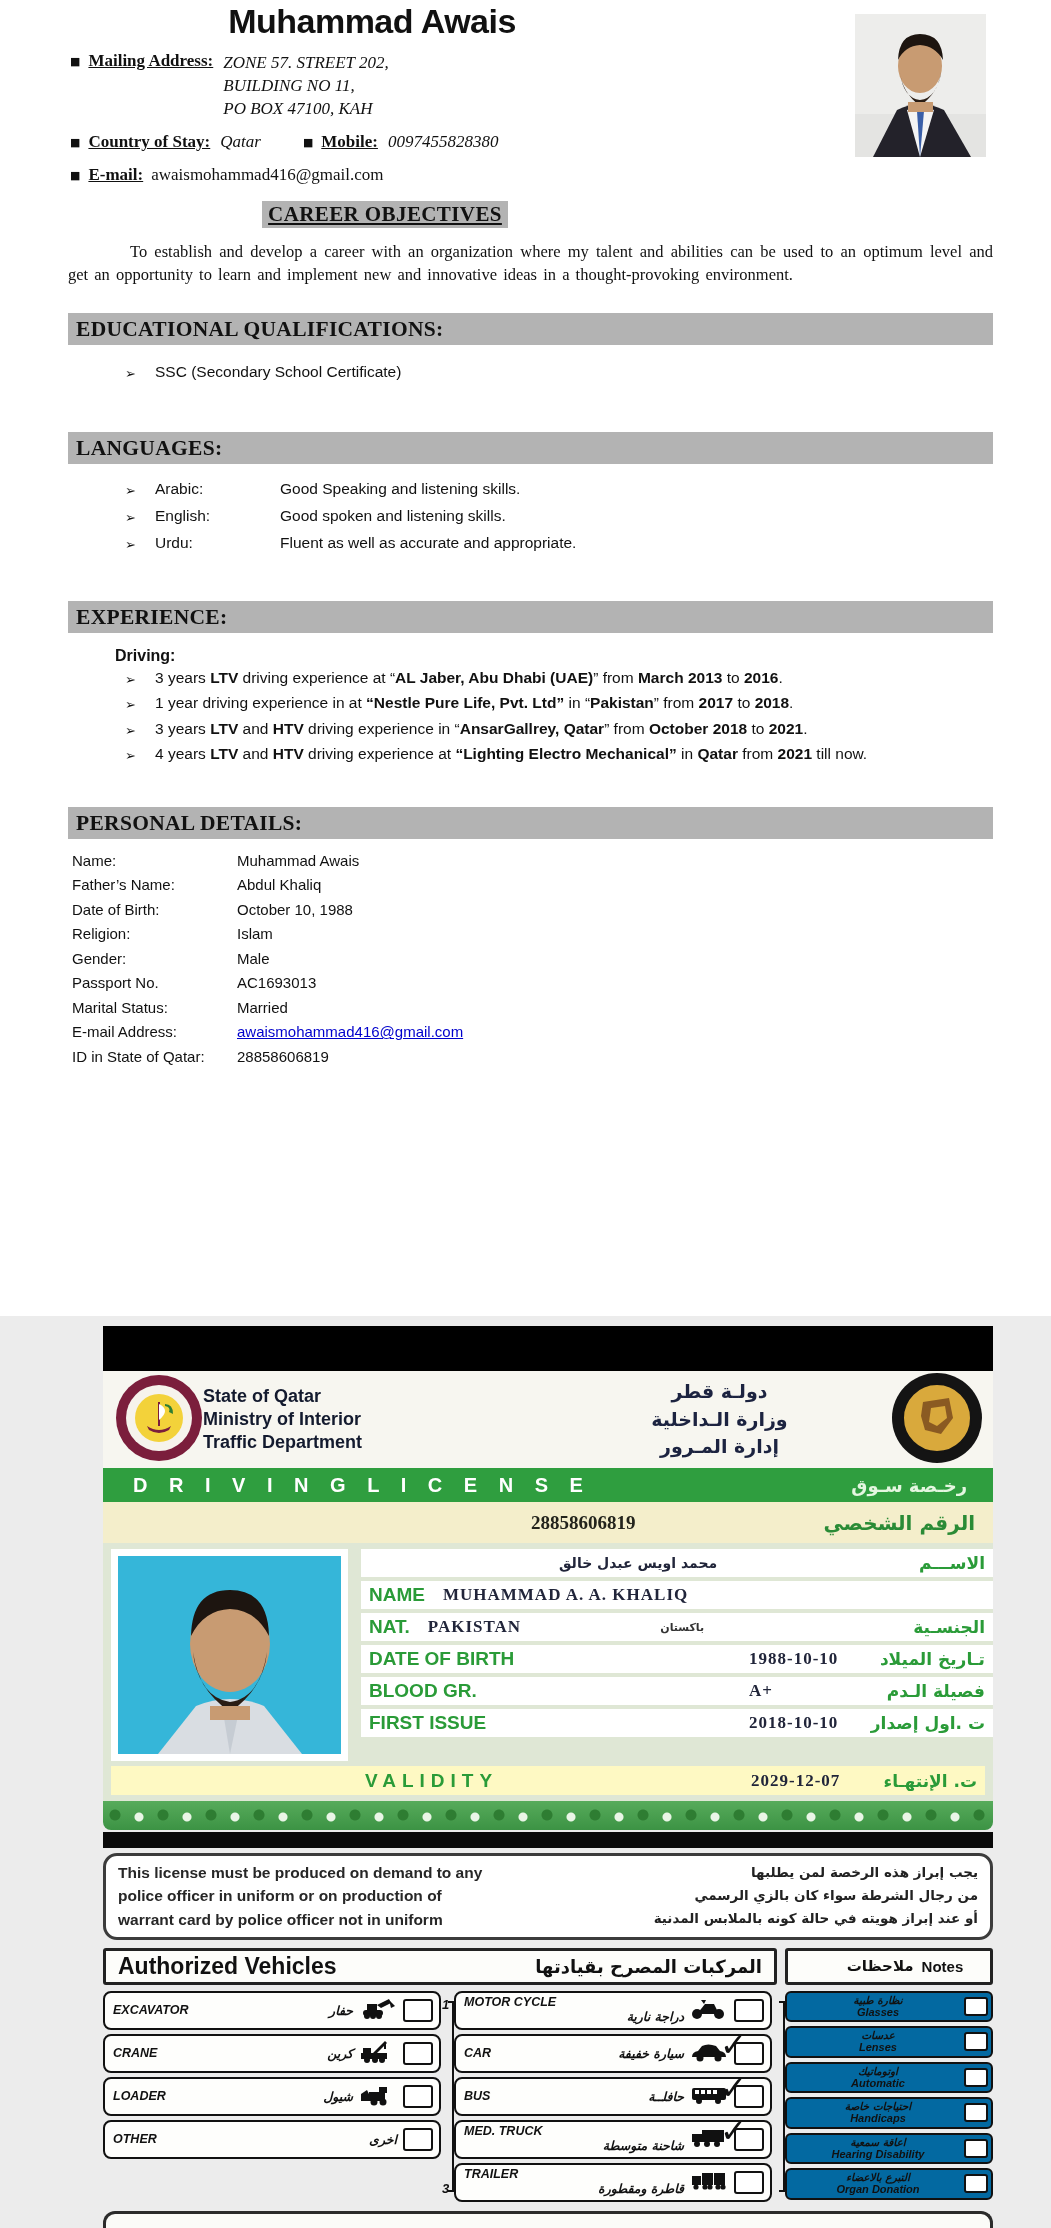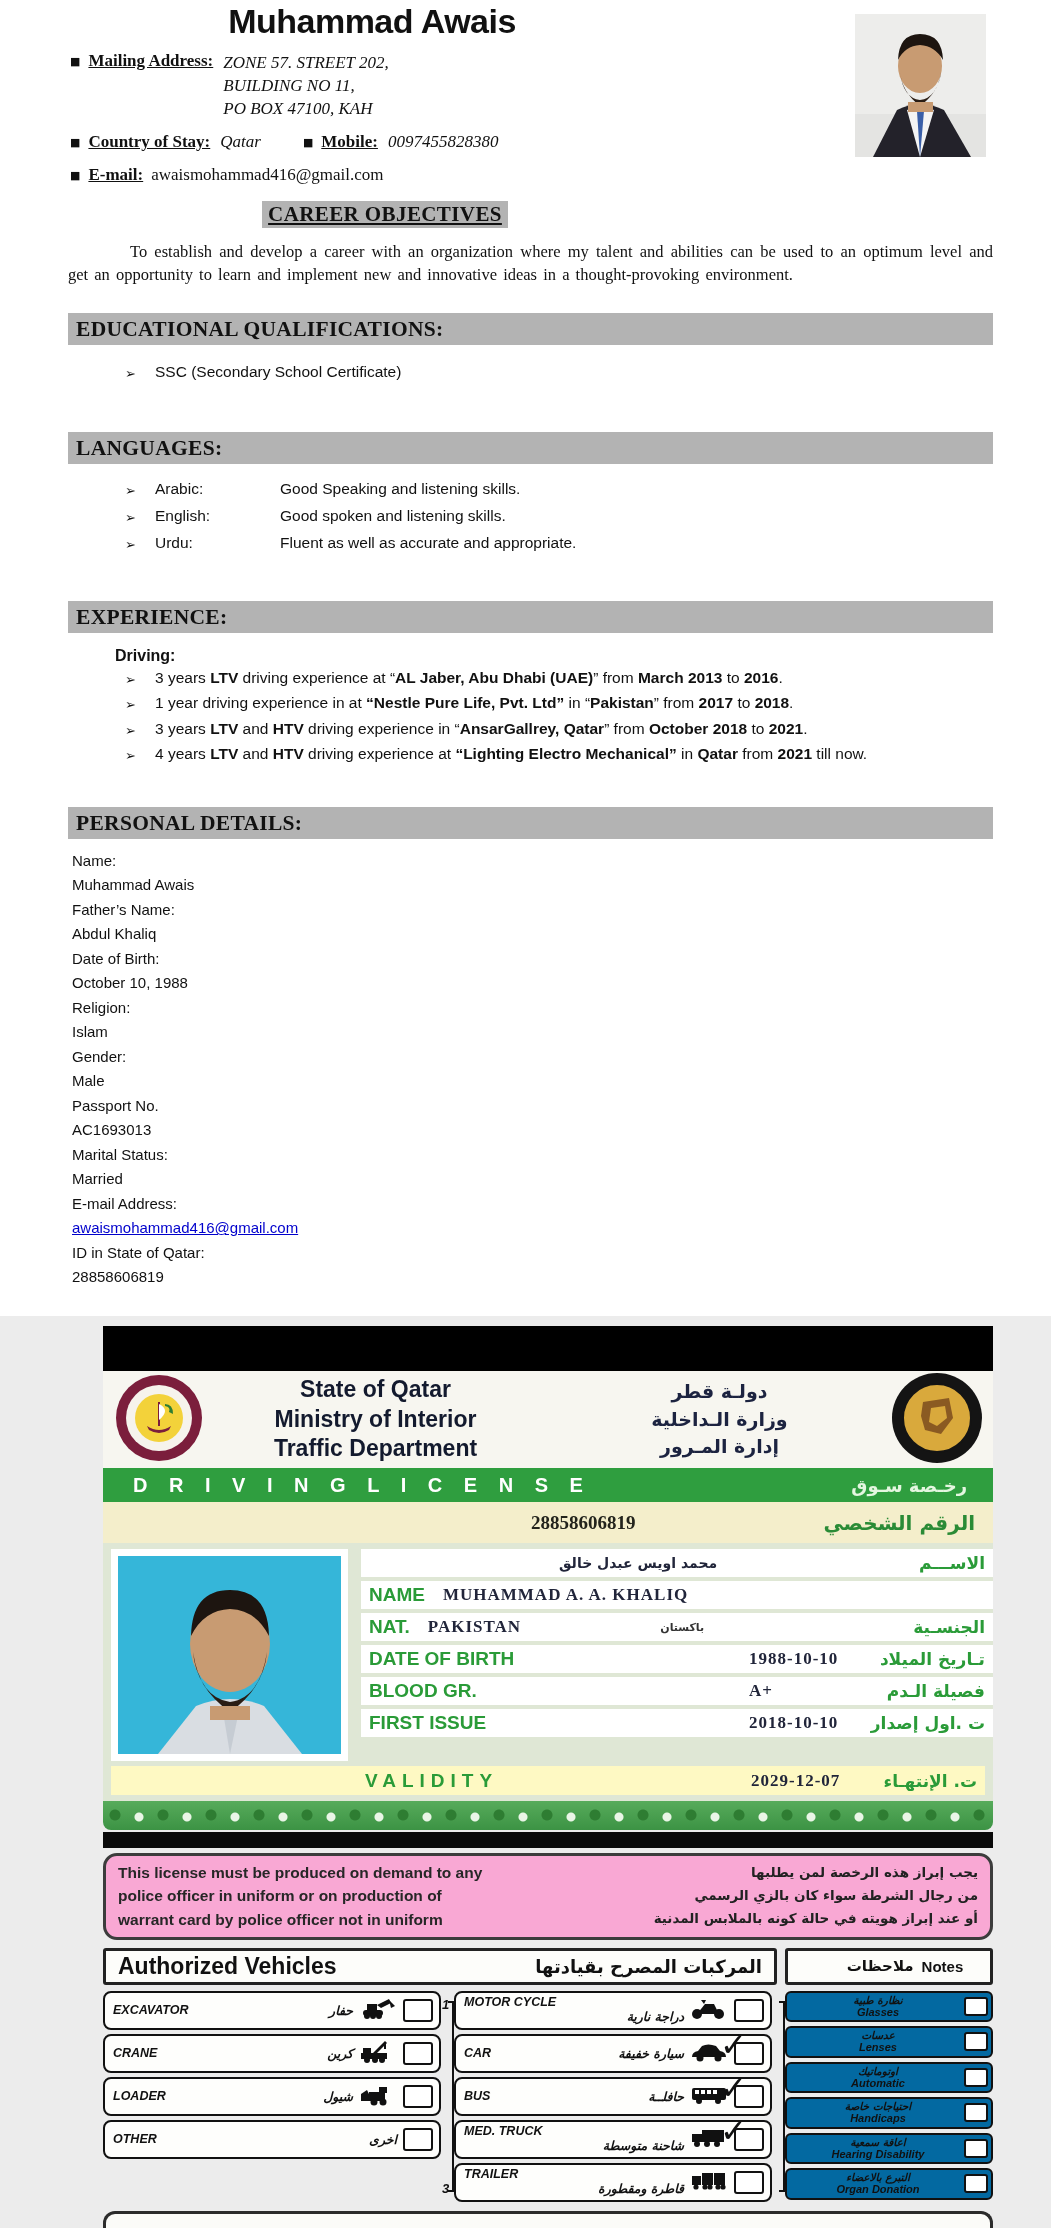--- a/index.html
+++ b/index.html
@@ -32,31 +32,31 @@
   .arrow { width:30px; flex:none; font-family:"DejaVu Sans", sans-serif; font-size:13px; padding-top:2px; }
   .edu-item, .lang-item { display:flex; margin-left:125px; font-size:15.5px; line-height:25px; }
   .edu-item { margin-top:14px; }
   .langs { margin-top:12px; }
   .lang-name { width:125px; flex:none; }
   .exp-head { margin:14px 0 0 115px; font-weight:bold; font-size:16px; }
   .exp-list { margin-top:2px; }
   .exp-item { display:flex; margin-left:125px; width:820px; font-size:15.5px; line-height:21.5px; margin-top:2px; }
   .exp-item .xtext b { font-weight:bold; }
   .pdetails { margin:10px 0 0 72px; font-size:15px; }
-  .p-row { display:flex; line-height:24.5px;flex-direction:column; }
+  .p-row { display:flex; line-height:24.5px; }
   .p-label { width:165px; flex:none; }
   .p-link { color:#0000cc; text-decoration:underline; }
 
   
   .band { position:absolute; left:0; top:1316px; width:1051px; height:912px; background:#ececec; }
   .card { position:absolute; left:103px; top:10px; width:890px; }
   .blackbar { height:45px; background:#000; }
   .lheader { height:97px; background:#f7f6f0; display:flex; align-items:center; padding:0 10px 0 12px; }
   .logo { flex:none; }
-  .hdr-en { width:345px; text-align:center; font-weight:bold; font-size:23px; color:#131a2e; line-height:1.28; }
+  .hdr-en { width:345px; text-align:left; font-weight:bold; font-size:18px; color:#131a2e; line-height:1.28; }
   .hdr-ar { flex:1; text-align:center; font-weight:bold; font-size:19px; color:#1c2340; line-height:1.45; }
   .greenbar { height:34px; background:var(--green,#2f9e3f); display:flex; align-items:center;
               justify-content:space-between; padding:0 26px 0 30px; }
   .greenbar .en { color:#fff; font-weight:bold; font-size:20px; letter-spacing:8px; }
   .greenbar .ar { color:#e4f6e0; font-weight:bold; font-size:18px; }
   .creambar { height:41px; background:#f4eecb; display:flex; align-items:center; }
   .creambar .num { margin-left:428px; font-family:"Liberation Serif", serif; font-weight:bold; font-size:19px; color:#23231c; }
   .creambar .ar { margin-left:auto; margin-right:18px; color:#2a8b36; font-weight:bold; font-size:20px; }
   .lbody { position:relative; height:258px; background:#dfe7d5; padding:6px 8px; }
   .lphoto { position:absolute; left:8px; top:6px; width:237px; height:212px; background:#fff; padding:7px; }
@@ -74,21 +74,21 @@
                   display:flex; align-items:center; padding:0 8px; }
   .validity-row .l-en { color:#2a9b38; font-weight:bold; font-size:19px; letter-spacing:6px; margin-left:246px; }
   .validity-row .l-val { position:absolute; left:640px; font-family:"Liberation Serif", serif; font-weight:bold; font-size:17px; color:#21253a; letter-spacing:1px;}
   .validity-row .l-ar { margin-left:auto; color:#2a9b38; font-weight:bold; font-size:17px; }
   .decoband { height:29px; background:#4aa24f;
       background-image: radial-gradient(circle at 12px 14px, #2e7d32 5px, rgba(0,0,0,0) 6px),
                         radial-gradient(circle at 36px 16px, #e9f5e6 4px, rgba(0,0,0,0) 5px),
                         linear-gradient(#57ab5b,#3c9344);
       background-size:48px 29px, 48px 29px, 100% 100%; border-radius:0 0 8px 8px; }
   .blacksep { height:16px; background:#0a0a0a; margin-top:2px; }
-  .notice { margin-top:5px; border:3px solid #3c3c3c; border-radius:14px; background:#f9a8d4;
+  .notice { margin-top:5px; border:3px solid #3c3c3c; border-radius:14px; background:#ffffff;
             padding:5px 12px 6px 12px; display:flex; justify-content:space-between; }
   .notice .en div { font-weight:bold; font-size:15.5px; color:#272727; line-height:1.5; }
   .notice .ar { text-align:right; }
   .notice .ar div { font-weight:bold; font-size:13.5px; color:#222; line-height:1.7; }
   .authhdr { margin-top:8px; display:flex; gap:8px; }
   .authhdr .boxL { flex:1; border:3px solid #222; border-radius:3px; background:#fdfdfa; display:flex;
                    align-items:center; justify-content:space-between; padding:2px 12px; }
   .authhdr .boxL .en { font-weight:bold; font-size:23px; }
   .authhdr .boxL .ar { font-weight:bold; font-size:18px; }
   .authhdr .boxR { width:208px; border:3px solid #222; border-radius:3px; background:#fdfdfa;

